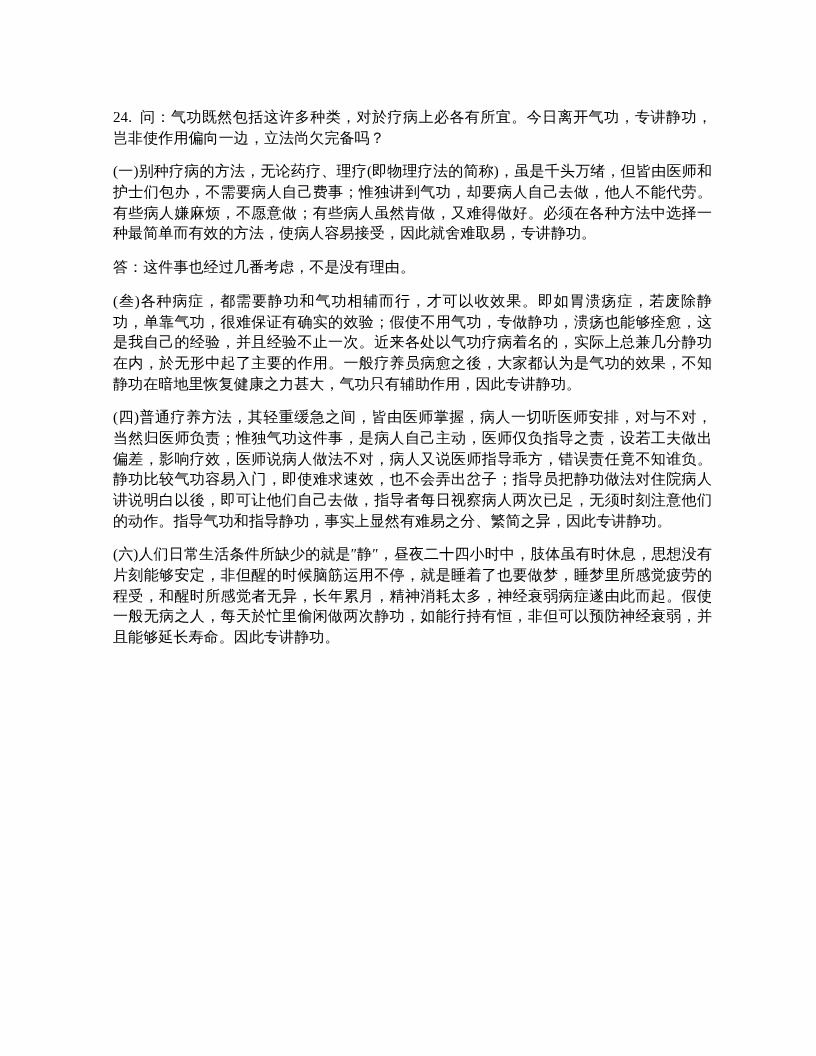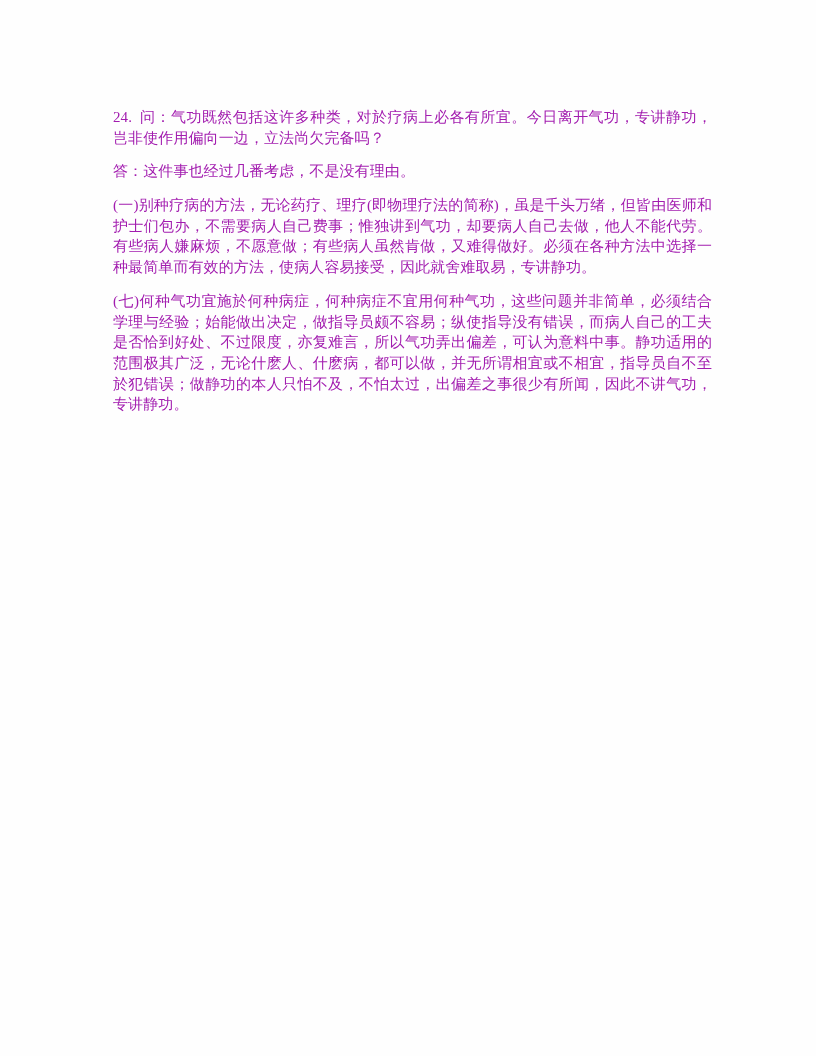--- a/index.html
+++ b/index.html
@@ -19,28 +19,30 @@
     left: 113px;
     top: 107px;
     width: 599px;
   }
   .para {
     margin: 0 0 13px 0;
     font-family: "Liberation Serif", "DejaVu Serif", serif;
     font-size: 15px;
     line-height: 1.38;
     letter-spacing: 0.1px;
-    color: #a21caf;
+    color: #000000;
     text-align: justify;
     word-break: break-all;
   }
 </style>
 </head>
 <body>
 
 <div class="page">
   <div class="text-block">
     <p class="para">24. 问：气功既然包括这许多种类，对於疗病上必各有所宜。今日离开气功，专讲静功，岂非使作用偏向一边，立法尚欠完备吗？</p>
+    <p class="para">(一)别种疗病的方法，无论药疗、理疗(即物理疗法的简称)，虽是千头万绪，但皆由医师和护士们包办，不需要病人自己费事；惟独讲到气功，却要病人自己去做，他人不能代劳。有些病人嫌麻烦，不愿意做；有些病人虽然肯做，又难得做好。必须在各种方法中选择一种最简单而有效的方法，使病人容易接受，因此就舍难取易，专讲静功。</p>
     <p class="para">答：这件事也经过几番考虑，不是没有理由。</p>
-    <p class="para">(一)别种疗病的方法，无论药疗、理疗(即物理疗法的简称)，虽是千头万绪，但皆由医师和护士们包办，不需要病人自己费事；惟独讲到气功，却要病人自己去做，他人不能代劳。有些病人嫌麻烦，不愿意做；有些病人虽然肯做，又难得做好。必须在各种方法中选择一种最简单而有效的方法，使病人容易接受，因此就舍难取易，专讲静功。</p>
-    <p class="para">(七)何种气功宜施於何种病症，何种病症不宜用何种气功，这些问题并非简单，必须结合学理与经验；始能做出决定，做指导员颇不容易；纵使指导没有错误，而病人自己的工夫是否恰到好处、不过限度，亦复难言，所以气功弄出偏差，可认为意料中事。静功适用的范围极其广泛，无论什麽人、什麽病，都可以做，并无所谓相宜或不相宜，指导员自不至於犯错误；做静功的本人只怕不及，不怕太过，出偏差之事很少有所闻，因此不讲气功，专讲静功。</p>
+    <p class="para">(叁)各种病症，都需要静功和气功相辅而行，才可以收效果。即如胃溃疡症，若废除静功，单靠气功，很难保证有确实的效验；假使不用气功，专做静功，溃疡也能够痊愈，这是我自己的经验，并且经验不止一次。近来各处以气功疗病着名的，实际上总兼几分静功在内，於无形中起了主要的作用。一般疗养员病愈之後，大家都认为是气功的效果，不知静功在暗地里恢复健康之力甚大，气功只有辅助作用，因此专讲静功。</p>
+    <p class="para">(四)普通疗养方法，其轻重缓急之间，皆由医师掌握，病人一切听医师安排，对与不对，当然归医师负责；惟独气功这件事，是病人自己主动，医师仅负指导之责，设若工夫做出偏差，影响疗效，医师说病人做法不对，病人又说医师指导乖方，错误责任竟不知谁负。静功比较气功容易入门，即使难求速效，也不会弄出岔子；指导员把静功做法对住院病人讲说明白以後，即可让他们自己去做，指导者每日视察病人两次已足，无须时刻注意他们的动作。指导气功和指导静功，事实上显然有难易之分、繁简之异，因此专讲静功。</p>
+    <p class="para">(六)人们日常生活条件所缺少的就是″静″，昼夜二十四小时中，肢体虽有时休息，思想没有片刻能够安定，非但醒的时候脑筋运用不停，就是睡着了也要做梦，睡梦里所感觉疲劳的程受，和醒时所感觉者无异，长年累月，精神消耗太多，神经衰弱病症遂由此而起。假使一般无病之人，每天於忙里偷闲做两次静功，如能行持有恒，非但可以预防神经衰弱，并且能够延长寿命。因此专讲静功。</p>
   </div>
 </div>
 
 </body></html>

